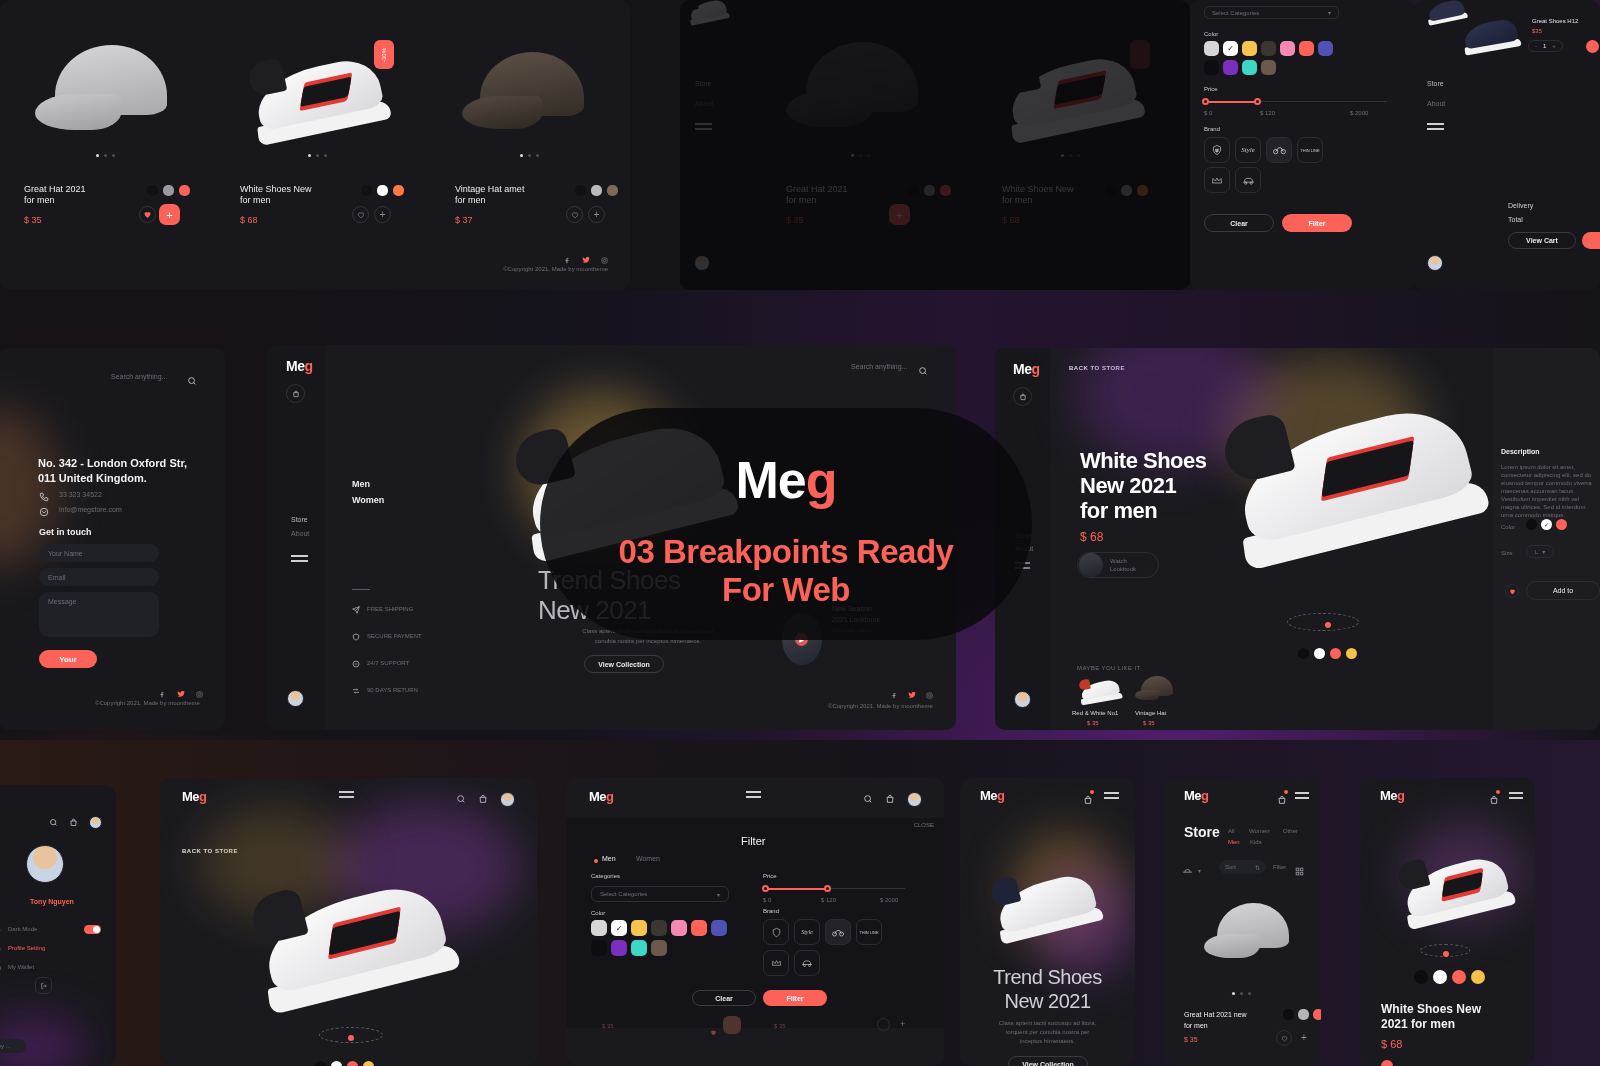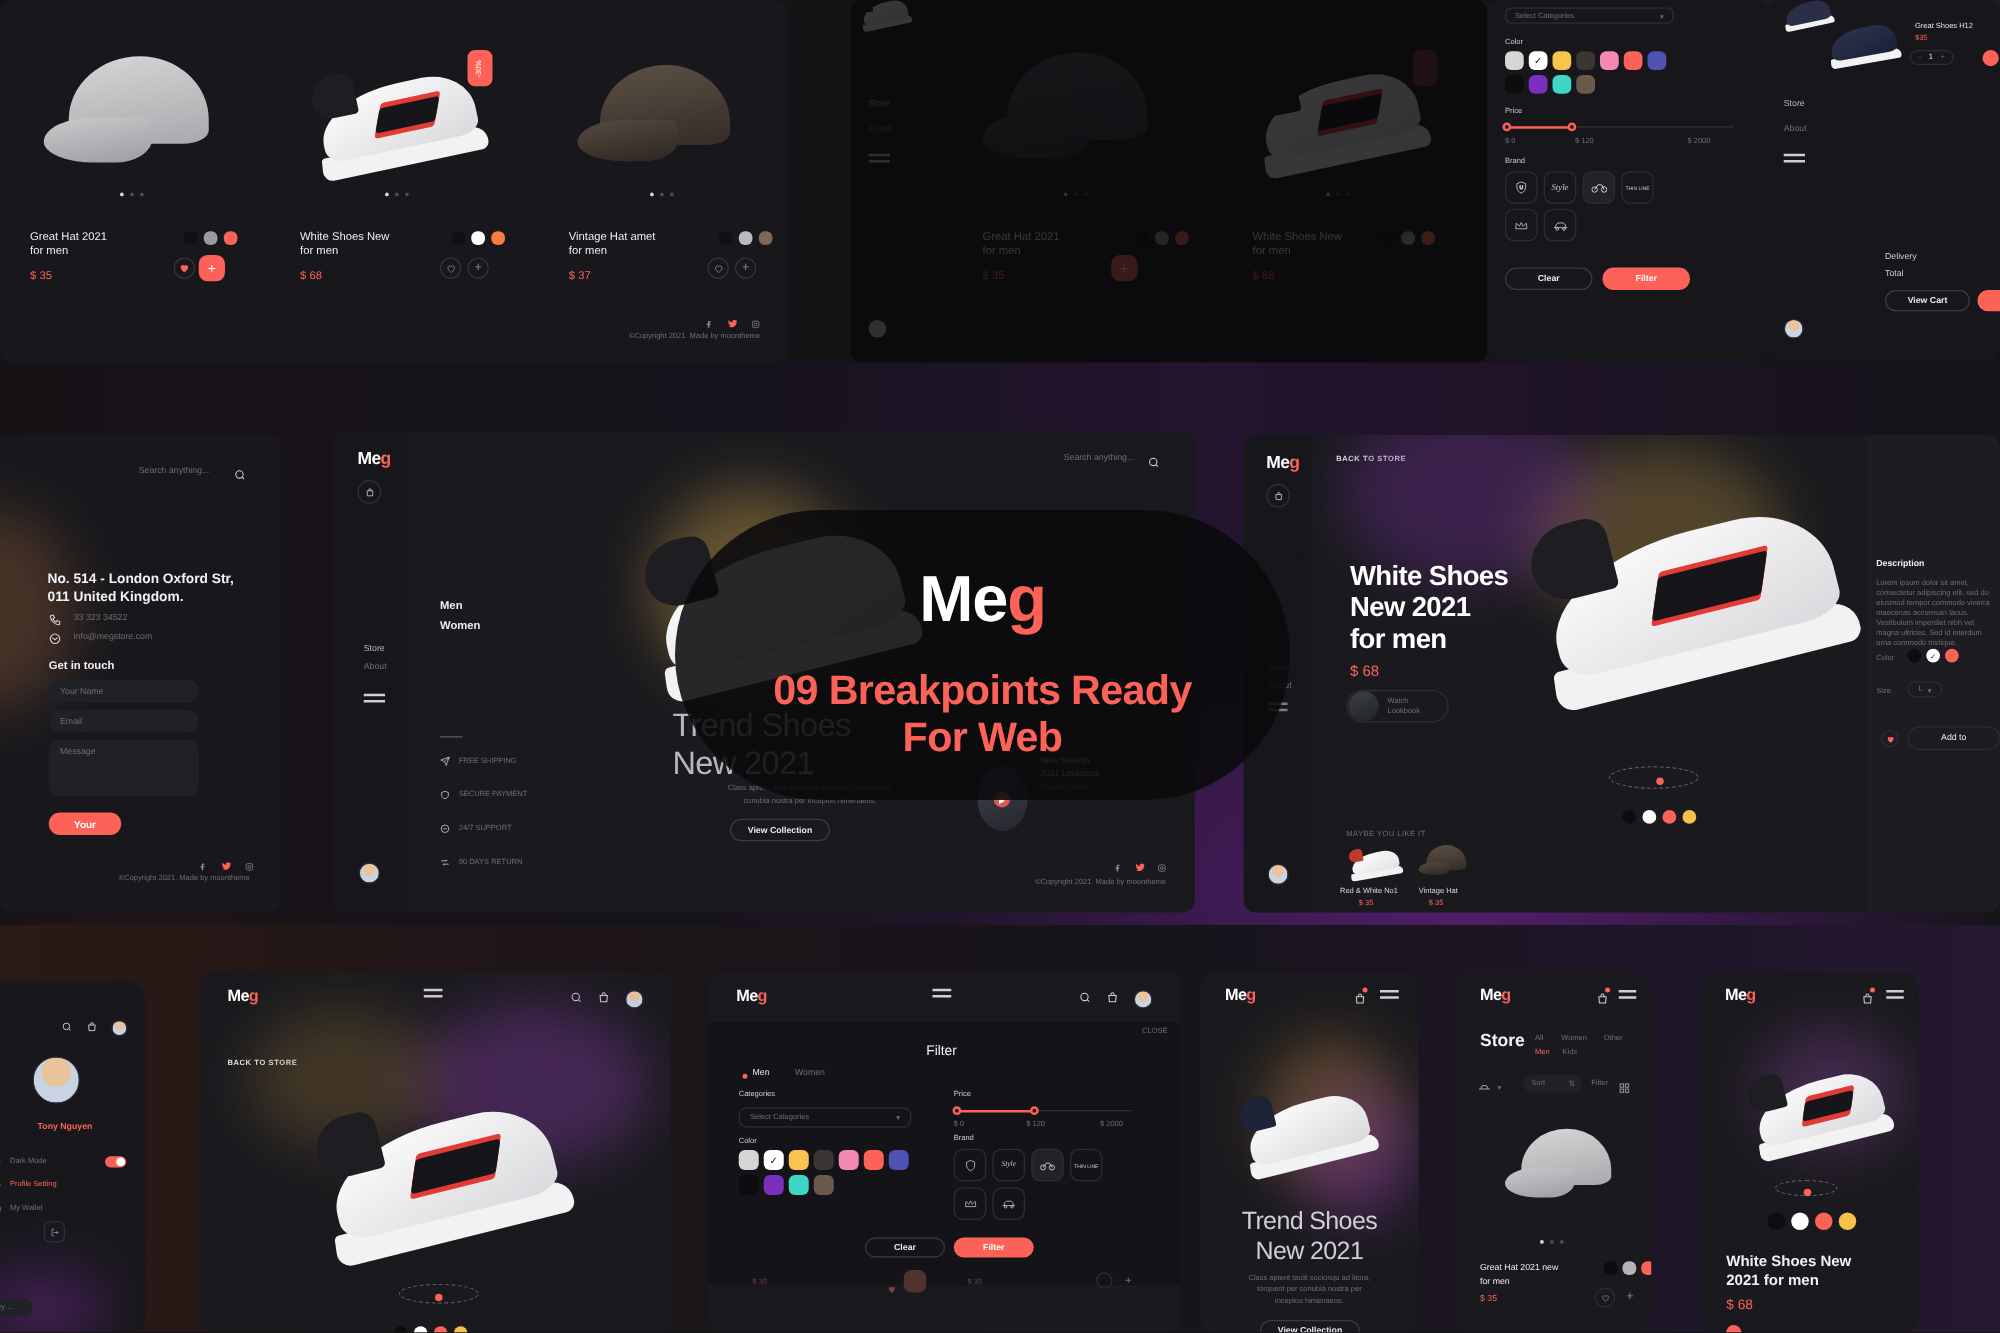--- a/index.html
+++ b/index.html
@@ -379,21 +379,21 @@
   <div class="panel" style="left:-1px;top:348px;width:226px;height:382px;background:#18181c;border-radius:10px;">
     <div class="glow" style="left:-60px;top:60px;width:120px;height:160px;background:rgba(160,100,60,.35);"></div>
     <div class="xs dimtxt" style="position:absolute;left:112px;top:25px;">Search anything...</div>
     <span style="position:absolute;left:188px;top:24px;">
       <svg width="10" height="10" viewBox="0 0 24 24" fill="none" stroke="#cfcfd4" stroke-width="2">
           <circle cx="11" cy="11" r="7"></circle>
           <path d="M20 20l-4-4"></path>
         </svg></span>
 
     <div style="position:absolute;left:39px;top:108px;color:#f2f2f6;font-size:11px;font-weight:bold;line-height:15px;">
-      <span>No. 514 - London Oxford Str,</span><br><span>011 United Kingdom.</span>
+      <span>No. 342 - London Oxford Str,</span><br><span>011 United Kingdom.</span>
     </div>
     <span style="position:absolute;left:40px;top:140px;">
       <svg width="10" height="10" viewBox="0 0 24 24" fill="none" stroke="#d9d9de" stroke-width="2">
           <path d="M5 3h4l2 5-3 2a14 14 0 006 6l2-3 5 2v4a2 2 0 01-2 2A18 18 0 013 5a2 2 0 012-2z"></path>
         </svg></span>
     <div class="xs dimtxt" style="position:absolute;left:60px;top:143px;">33 323 34522</div>
     <span style="position:absolute;left:40px;top:155px;">
       <svg width="10" height="10" viewBox="0 0 24 24" fill="none" stroke="#d9d9de" stroke-width="2">
           <circle cx="12" cy="12" r="9"></circle>
           <path d="M7 10l5 4 5-4"></path>
@@ -947,17 +947,17 @@
       <span>White Shoes New</span><br><span>2021 for men</span></div>
     <div class="acc" style="position:absolute;left:21px;top:260px;font-size:11px;">$ 68</div>
     <div class="circ" style="position:absolute;left:21px;top:282px;width:12px;height:12px;background:#fc6257;"></div>
   </div>
 
   <div class="hero-overlay">
     <div class="hero-title" style="top:42px;">
       <span>Me</span><span class="acc">g</span>
     </div>
     <div class="hero-sub" style="top:125px;">
-      <span>09 Breakpoints Ready</span><br><span>For Web</span>
+      <span>03 Breakpoints Ready</span><br><span>For Web</span>
     </div>
   </div>
 
 </div>
 
 </body></html>

